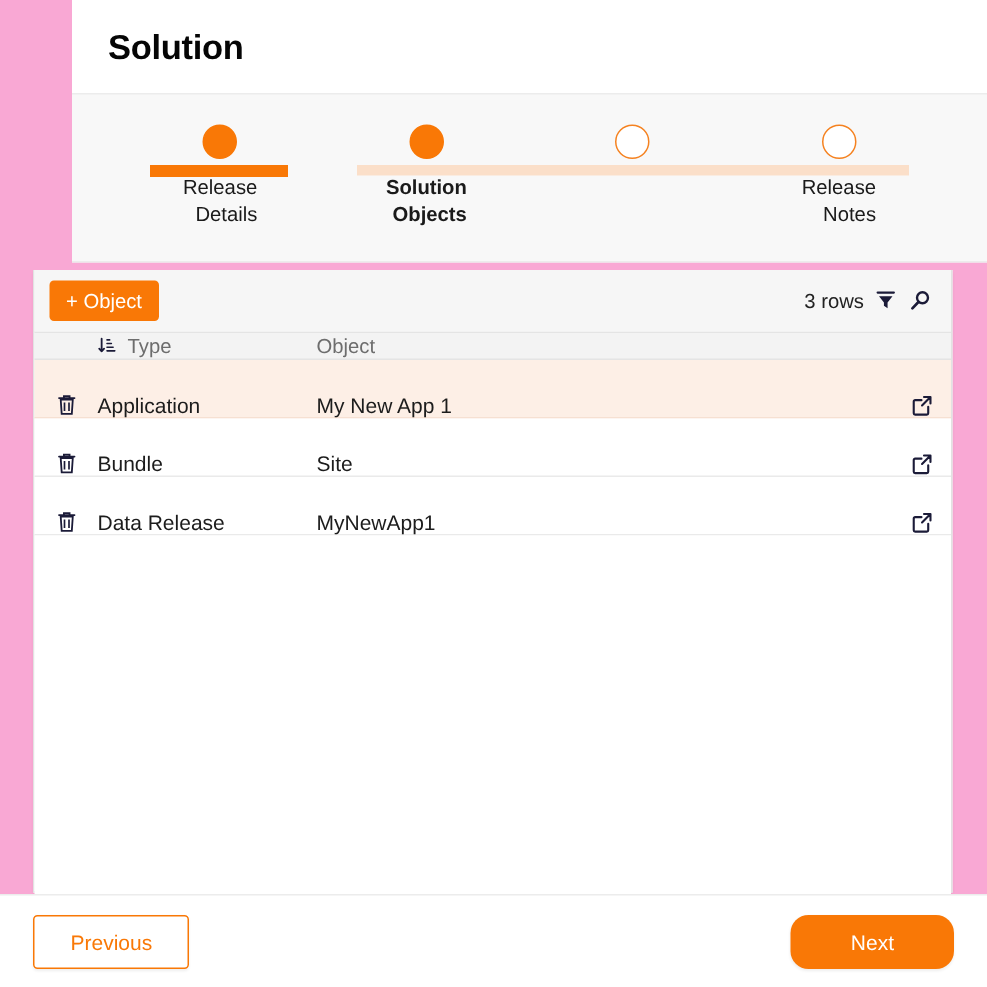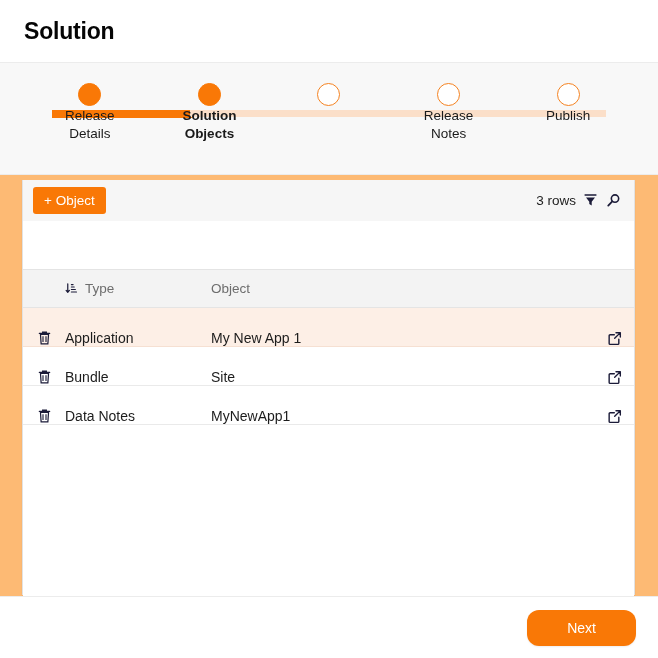--- a/index.html
+++ b/index.html
@@ -7,21 +7,22 @@
     margin: 0; padding: 0;
     width: 658px; height: 658px;
     background: #ffffff;
     font-family: "Liberation Sans", sans-serif;
     -webkit-font-smoothing: antialiased;
   }
   .page {
     position: relative;
     width: 658px; height: 658px;
     overflow: hidden;
-    background: #fdba74;
+    background: #f9a8d4;
+    padding-left: 48px;
   }
 
   
   .title-bar {
     height: 62px;
     display: flex;
     align-items: center;
     padding-left: 24px;
     background: #ffffff;
   }
@@ -69,24 +70,25 @@
     background: #ffffff;
     border: 1.6px solid #f58220;
     box-sizing: border-box;
   }
   .step.done .step-dot,
   .step.active .step-dot {
     background: #f97806;
     border-color: #f97806;
   }
   .step-label {
+    margin-top: 9px;
     font-size: 13.5px;
     line-height: 18px;
     color: #1a1a1a;
-    text-align: center;
+    text-align: right;
     white-space: pre-line;
   }
   .step.active .step-label { font-weight: bold; }
 
   
   .connector {
     position: absolute;
     top: 29px;
     height: 7px;
     background: #fbdfc9;
@@ -138,29 +140,28 @@
   }
   .icon-btn {
     display: flex;
     align-items: center;
     justify-content: center;
     cursor: pointer;
     width: 18px; height: 18px;
   }
 
   .col-head {
-    height: 39px;
+    height: 19px;
     background: #f3f3f3;
     border-top: 1px solid #e4e4e4;
     border-bottom: 1px solid #e4e4e4;
     display: flex;
     align-items: center;
     font-size: 13.5px;
     color: #6d6d6d;
-    margin-top: 48px;
   }
   .cell-del  { width: 42px; display:flex; align-items:center; justify-content:center; flex:0 0 42px; }
   .cell-type { width: 146px; flex: 0 0 146px; display:flex; align-items:center; gap:7px; }
   .cell-obj  { flex: 1 1 auto; display:flex; align-items:center; }
   .cell-link { width: 40px; flex:0 0 40px; display:flex; align-items:center; justify-content:center; }
 
   .row {
     height: 39px;
     display: flex;
     align-items: flex-end;
@@ -250,26 +251,20 @@
       </div>
 
       <div class="step">
         <div class="step-dot-wrap">
             <div class="step-dot"></div>
           </div>
         <div class="step-label">Release
 Notes</div>
       </div>
 
-      <div class="step">
-        <div class="step-dot-wrap">
-            <div class="step-dot"></div>
-          </div>
-        <div class="step-label">Publish</div>
-      </div>
     </div>
   </div>
 
   <div class="card">
 
     <div class="card-toolbar">
       <button class="btn-add">+ Object</button>
       <div class="toolbar-right">
         <span class="rows-count">3 rows</span>
         <span class="icon-btn">
@@ -341,30 +336,31 @@
     </div>
 
     <div class="row">
       <div class="cell-del">
         <svg width="15" height="16" viewBox="0 0 16 17">
             <path d="M2.5 3.6h11M6 3.6V2.2h4v1.4" stroke="#1b1b38" stroke-width="1.3" fill="none" stroke-linecap="round"></path>
             <path d="M3.7 4.6h8.6l-.7 10.2H4.4z" fill="none" stroke="#1b1b38" stroke-width="1.3"></path>
             <path d="M6.4 6.7v6M9.6 6.7v6" stroke="#1b1b38" stroke-width="1.2"></path>
           </svg>
       </div>
-      <div class="cell-type">Data Notes</div>
+      <div class="cell-type">Data Release</div>
       <div class="cell-obj">MyNewApp1</div>
       <div class="cell-link">
         <svg width="15" height="15" viewBox="0 0 16 16">
             <path d="M12.6 8.7v4.6a1 1 0 0 1-1 1H3.3a1 1 0 0 1-1-1V5a1 1 0 0 1 1-1h4.5" fill="none" stroke="#1b1b38" stroke-width="1.5" stroke-linecap="round"></path>
             <path d="M9.6 1.8h4.6v4.6M14 2 8.2 7.8" fill="none" stroke="#1b1b38" stroke-width="1.5" stroke-linecap="round" stroke-linejoin="round"></path>
           </svg>
       </div>
     </div>
 
     <div class="table-body-fill"></div>
   </div>
 
   <div class="footer">
+    <button class="btn-prev">Previous</button>
     <button class="btn-next">Next</button>
   </div>
 
 </div>
 
 </body></html>

